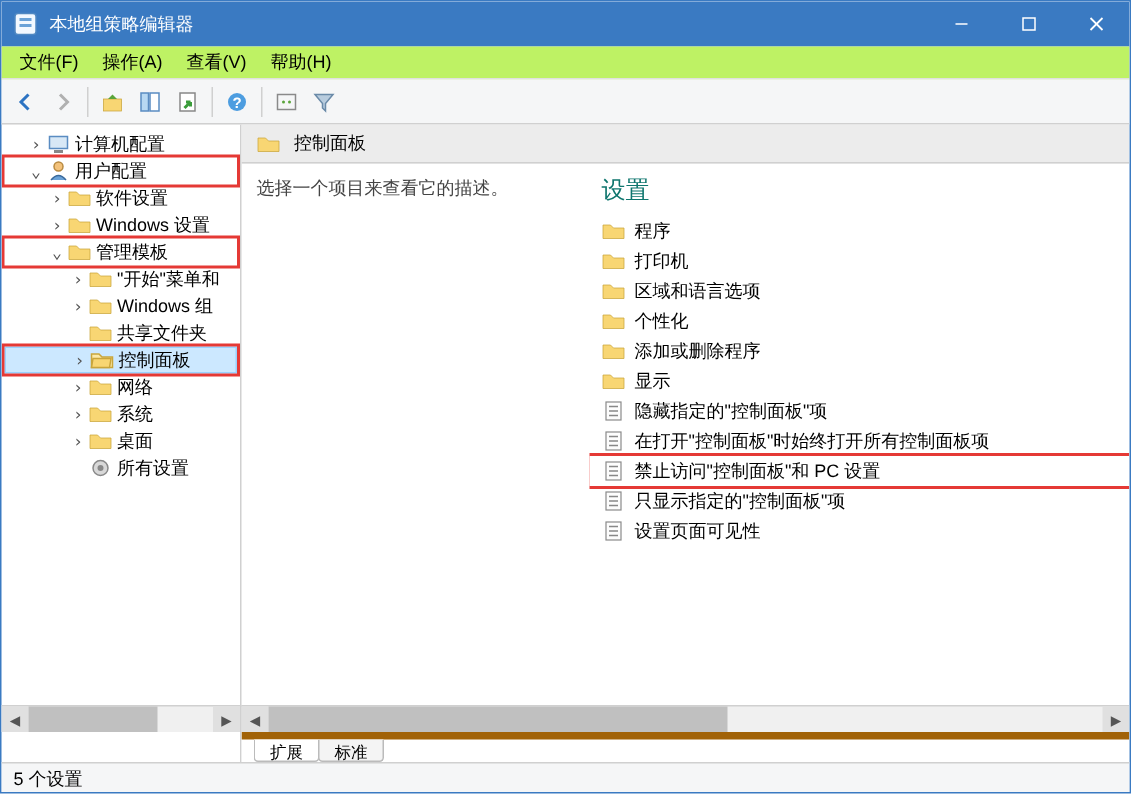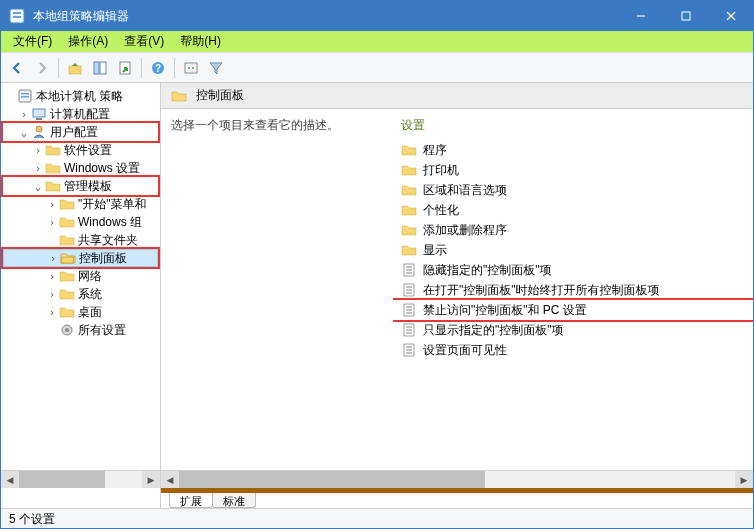--- a/index.html
+++ b/index.html
@@ -20,21 +20,21 @@
 .tree-node.selected { background: #cce8ff; border: 1px solid #99d1ff; }
 .expand { width: 14px; text-align: center; font-size: 11px; color: #555; cursor: pointer; font-family: monospace; }
 .tree-icon { width: 16px; height: 16px; margin-right: 3px; display: inline-flex; flex-shrink: 0; }
 .tree-label { font-size: 12px; }
 .hl-red { outline: 2px solid #e53935; outline-offset: 0px; }
 .detail-pane { flex: 1; display: flex; flex-direction: column; overflow: hidden; }
 .detail-header { background: #ececec; padding: 4px 10px; border-bottom: 1px solid #d0d0d0; display: flex; align-items: center; gap: 6px; }
 .detail-body { flex: 1; display: flex; overflow: hidden; gap: 18px; }
 .descr-pane { width: 214px; padding: 8px 10px; font-size: 12px; color: #444; }
 .settings-pane { flex: 1; overflow: auto; padding: 6px 0; }
-.settings-header { font-size: 12px; padding: 2px 8px 6px; color: #4d7c0f; }
+.settings-header { font-size: 16px; padding: 2px 8px 6px; color: #0f766e; }
 .setting-row { display: flex; align-items: center; height: 20px; padding: 0 8px; cursor: pointer; }
 .setting-icon { width: 16px; height: 16px; margin-right: 6px; display: inline-flex; flex-shrink: 0; }
 .hscroll { height: 18px; background: #f0f0f0; border-top: 1px solid #d0d0d0; display: flex; align-items: center; }
 .hscroll .arrow { width: 18px; height: 100%; background: #e0e0e0; display: flex; align-items: center; justify-content: center; cursor: pointer; font-size: 9px; color: #555; }
 .hscroll .track { flex: 1; height: 100%; position: relative; }
 .hscroll .thumb { position: absolute; height: 100%; background: #c0c0c0; left: 0; width: 55%; }
 .tabs { display: flex; padding-left: 8px; border-top: 5px solid #a16207; background: #fff; height: 20px; }
 .tab { border: 1px solid #bbb; border-top: none; padding: 1px 10px; font-size: 11px; background: #f4f4f4; cursor: pointer; margin-right: -1px; border-radius: 0 0 3px 3px; }
 .tab.active { background: #fff; }
 .statusbar { height: 20px; border-top: 1px solid #d0d0d0; background: #f5f6f7; font-size: 12px; padding: 2px 8px; }
@@ -129,31 +129,20 @@
   <div class="tool-btn">
       <svg width="16" height="16" viewBox="0 0 16 16">
         <path d="M2 3 H14 L9 9 V14 L7 12 V9 Z" fill="#b8ccde" stroke="#6a8aa8"></path>
       </svg>
     </div>
 </div>
 
 <div class="content">
 
   <div class="tree-pane">
-    <div class="tree-node">
-      <span class="expand"></span>
-      <span class="tree-icon">
-          <svg viewBox="0 0 16 16">
-            <rect x="2" y="2" width="12" height="12" rx="1" fill="#f2f2f2" stroke="#888"></rect>
-            <rect x="4" y="5" width="8" height="1.5" fill="#6aa2d8"></rect>
-            <rect x="4" y="8" width="8" height="1.5" fill="#6aa2d8"></rect>
-          </svg>
-        </span>
-      <span class="tree-label">本地计算机 策略</span>
-    </div>
     <div class="tree-node" style="padding-left:14px">
       <span class="expand">›</span>
       <span class="tree-icon">
           <svg viewBox="0 0 16 16">
             <rect x="2" y="3" width="12" height="8" fill="#d8e8f6" stroke="#5a8cc2"></rect>
             <rect x="5" y="12" width="6" height="2" fill="#888"></rect>
           </svg>
         </span>
       <span class="tree-label">计算机配置</span>
     </div>

